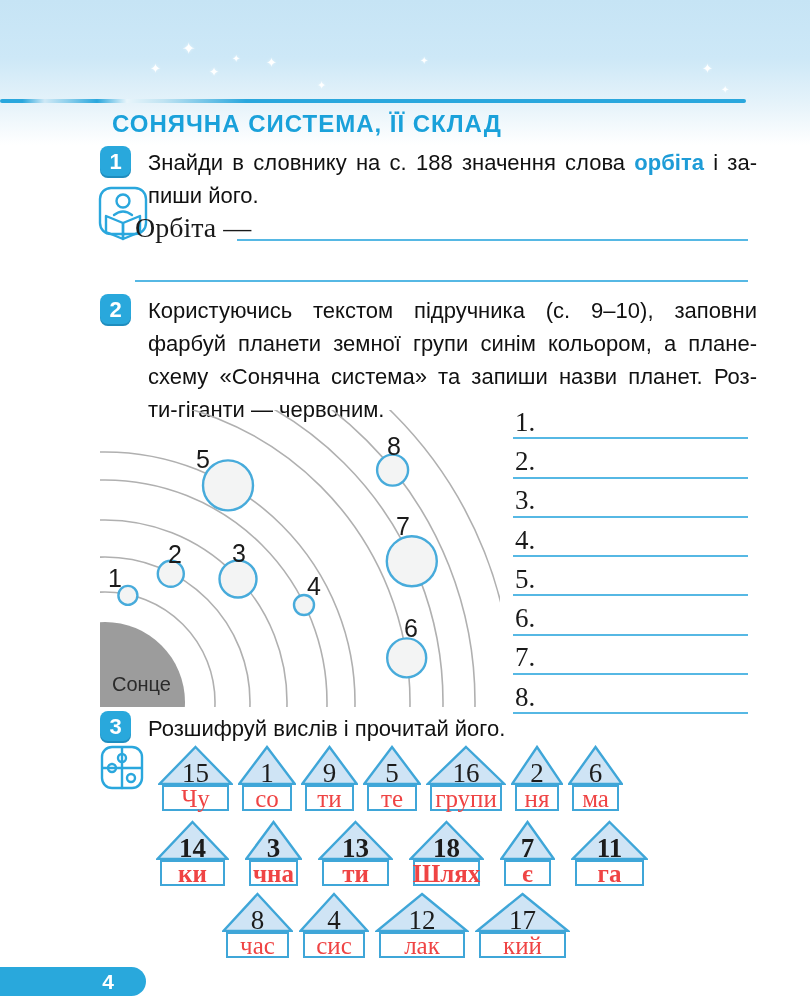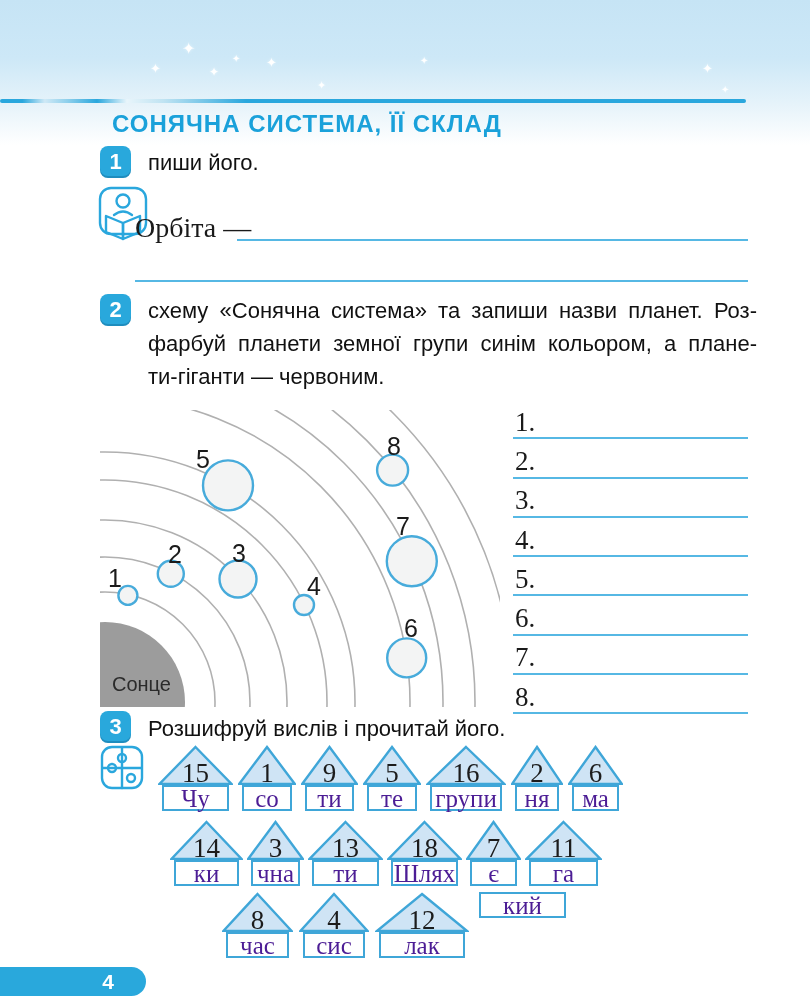--- a/index.html
+++ b/index.html
@@ -49,31 +49,31 @@
   .sunlbl{font-family:"Liberation Sans",sans-serif;font-size:20px;fill:#2b2b2b;}
 
   
   .plist{position:absolute;left:513px;top:400px;width:235px;}
   .plitem{height:37.3px;border-bottom:2px solid #56b8e4;display:flex;align-items:flex-end;}
   .plnum{font-family:"Liberation Serif",serif;font-size:27px;color:#1a1a1a;padding-left:2px;line-height:1.1;}
 
   
   .hrow{position:absolute;display:flex;gap:5px;}
   .r1{left:158px;top:745px;justify-content:space-between;}
-  .r2{left:170px;top:820px;gap:4px;}
+  .r2{left:156px;top:820px;gap:16px;font-weight:bold;}
   .r3{left:222px;top:892px;gap:6px;}
   .house{display:flex;flex-direction:column;}
   .roof{position:relative;height:40px;}
   .roof svg{display:block;width:100%;height:40px;}
   .roof polygon{fill:#cfe4f5;stroke:#3fa6d8;}
   .hnum{position:absolute;left:0;bottom:-2px;width:100%;text-align:center;
     font-family:"Liberation Serif",serif;font-size:27px;line-height:1;color:#1c1c1c;}
   .hbody{height:22px;margin:0 4px;background:#fff;border:2px solid #3fa6d8;
     display:flex;align-items:center;justify-content:center;}
-  .hbody span{font-family:"Liberation Serif",serif;font-size:25px;color:#4c1d95;line-height:1;}
+  .hbody span{font-family:"Liberation Serif",serif;font-size:25px;color:#ef4444;line-height:1;}
 
   
   .pagenum{position:absolute;left:0;top:967px;width:146px;height:29px;background:#29a8dc;
     border-radius:0 15px 15px 0;color:#fff;font-weight:bold;font-size:21px;
     display:flex;align-items:center;justify-content:flex-end;padding-right:32px;box-sizing:border-box;}
   .blueln{stroke:#2aa7dd;fill:none;stroke-width:2.4;stroke-linecap:round;stroke-linejoin:round;}
 </style>
 </head>
 <body>
 
@@ -89,39 +89,41 @@
     <span class="sparkle" style="left:420px;top:56px;font-size:10px;">✦</span>
     <span class="sparkle" style="left:702px;top:62px;font-size:13px;">✦</span>
     <span class="sparkle" style="left:721px;top:85px;font-size:10px;">✦</span>
     <div class="header-line"></div>
   </div>
 
   <h1 class="title">СОНЯЧНА СИСТЕМА, ЇЇ СКЛАД</h1>
 
   <div class="badge b1">1</div>
   <div class="task-text t1">
+    <div class="jline"><span>Знайди в словнику на с. 188 значення слова </span><span class="kw">орбіта</span><span> і за-</span></div>
     <div>пиши його.</div>
   </div>
 
   <svg class="icon-box read-icon" width="56" height="60" viewBox="0 0 56 60">
     <rect x="4" y="4" width="46" height="46" rx="11" class="blueln"></rect>
     <circle cx="27" cy="17" r="6.5" class="blueln"></circle>
     <path d="M18,31 q9,-7 18,0" class="blueln"></path>
     <path d="M10,32 L27,39 L27,55 L10,48 Z" fill="#ffffff" class="blueln"></path>
     <path d="M44,32 L27,39 L27,55 L44,48 Z" fill="#ffffff" class="blueln"></path>
   </svg>
 
   <div class="term">Орбіта  —</div>
   <div class="wline u1"></div>
   <div class="wline u2"></div>
 
   <div class="badge b2">2</div>
   <div class="task-text t2">
+    <div class="jline">Користуючись текстом підручника (с. 9–10), заповни</div>
+    <div class="jline">фарбуй планети земної групи синім кольором, а плане-</div>
     <div class="jline">схему «Сонячна система» та запиши назви планет. Роз-</div>
-    <div class="jline">фарбуй планети земної групи синім кольором, а плане-</div>
     <div>ти-гіганти — червоним.</div>
   </div>
 
   <svg class="diagram" width="400" height="297" viewBox="0 0 400 297">
     <g>
       <circle class="orbit" cx="5" cy="292" r="110"></circle>
       <circle class="orbit" cx="5" cy="292" r="145"></circle>
       <circle class="orbit" cx="5" cy="292" r="182"></circle>
       <circle class="orbit" cx="5" cy="292" r="222"></circle>
       <circle class="orbit" cx="5" cy="292" r="250"></circle>
@@ -368,20 +370,26 @@
           <svg viewBox="0 0 100 40" preserveAspectRatio="none">
             <polygon points="50,2 98,39 2,39" vector-effect="non-scaling-stroke" stroke-width="2.4"></polygon>
           </svg>
           <span class="hnum">12</span>
         </div>
       <div class="hbody">
           <span>лак</span>
         </div>
     </div>
     <div class="house" style="width:95px">
+      <div class="roof">
+          <svg viewBox="0 0 100 40" preserveAspectRatio="none">
+            <polygon points="50,2 98,39 2,39" vector-effect="non-scaling-stroke" stroke-width="2.4"></polygon>
+          </svg>
+          <span class="hnum">17</span>
+        </div>
       <div class="hbody">
           <span>кий</span>
         </div>
     </div>
   </div>
 
   <div class="pagenum">
       <span>4</span>
     </div>
 

